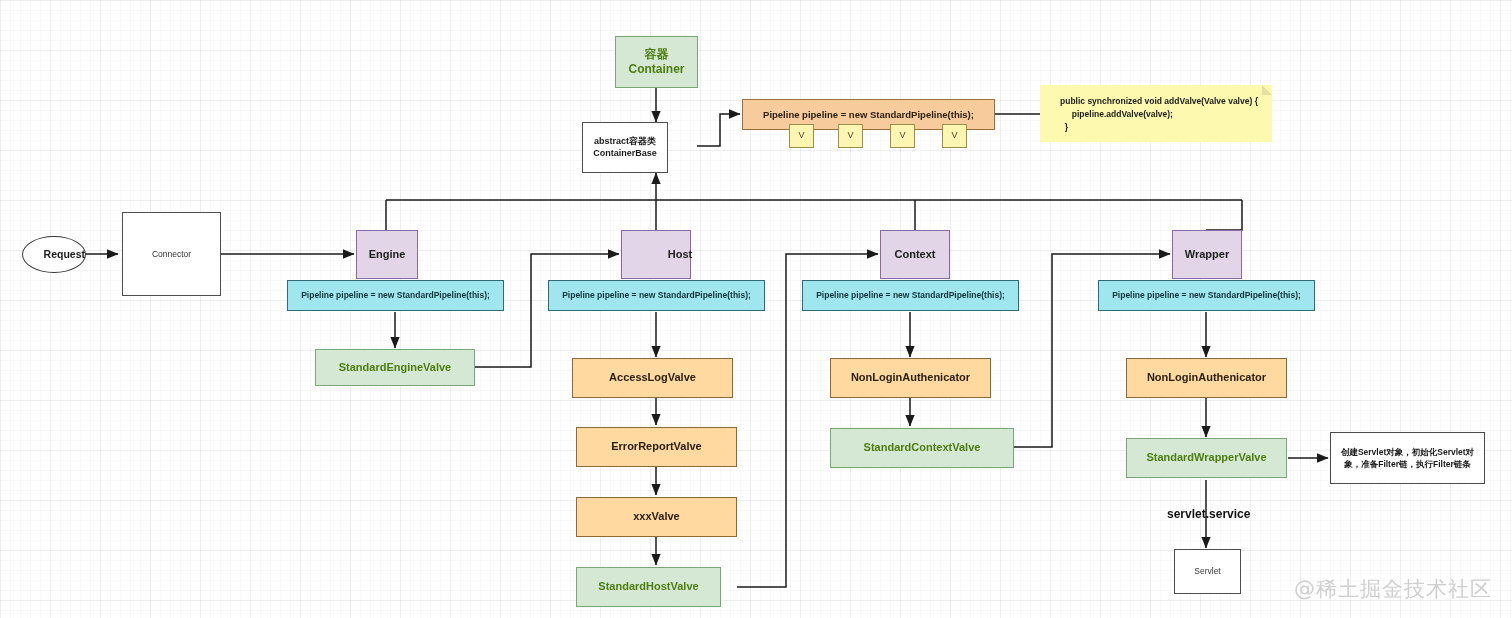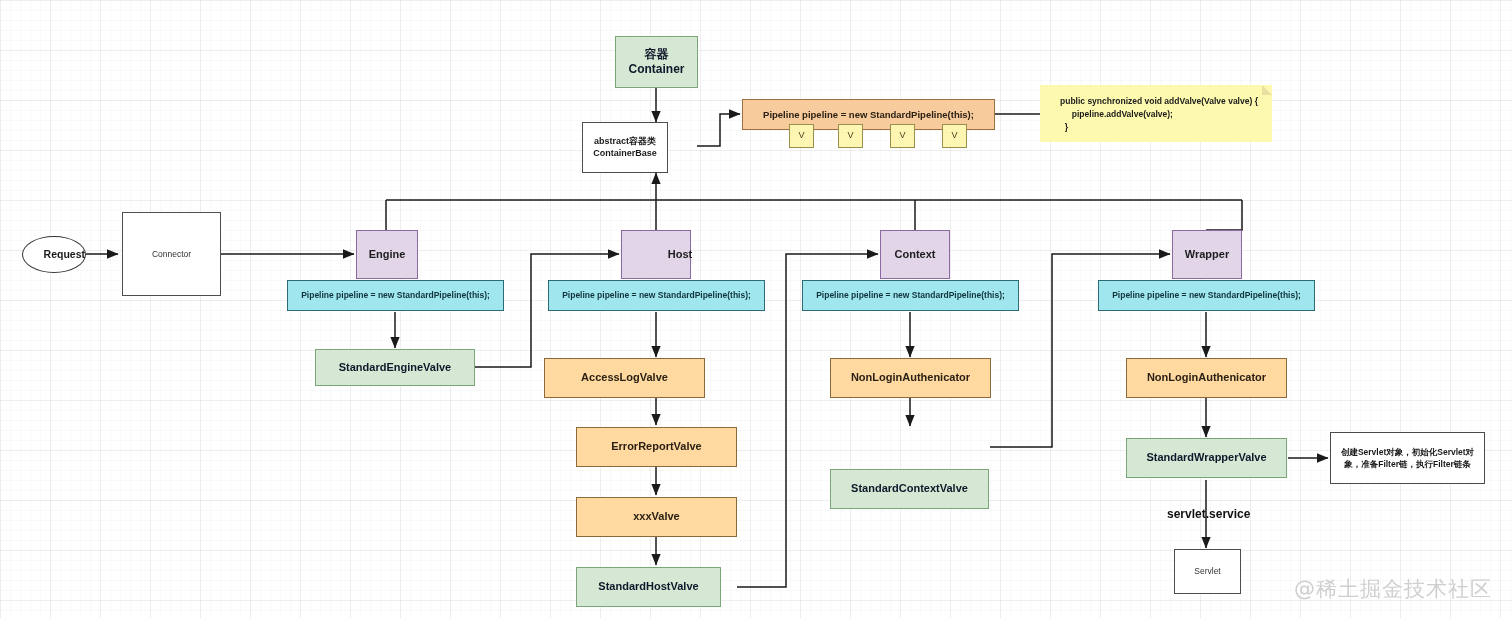--- a/index.html
+++ b/index.html
@@ -34,21 +34,21 @@
     display: flex;
     align-items: center;
     justify-content: center;
     text-align: center;
     font-family: "Liberation Sans", "DejaVu Sans", sans-serif;
     line-height: 1.25;
   }
   .n-green {
     background: #d5e8d4;
     border: 1.6px solid #7ba67a;
-    color: #0f172a;
+    color: #4d7c0f;
     font-weight: bold;
   }
   .n-white {
     background: #ffffff;
     border: 1.6px solid #4d4d4d;
     color: #333333;
   }
   .n-purple {
     background: #e1d5e7;
     border: 1.6px solid #8a6aa0;
@@ -241,21 +241,21 @@
   <div class="node n-green" style="left:315px; top:349px; width:160px; height:37px; font-size:11px;">
     <span>StandardEngineValve</span>
   </div>
 
   <div class="node n-purple" style="left:621px; top:230px; width:70px; height:49px; font-size:11px;padding-left:48px;">
     <span>Host</span>
   </div>
   <div class="node n-cyan" style="left:548px; top:280px; width:217px; height:31px; font-size:8.5px;">
     <span>Pipeline pipeline = new StandardPipeline(this);</span>
   </div>
-  <div class="node n-orange" style="left:544px; top:358px; width:161px; height:40px; font-size:11px;">
+  <div class="node n-orange" style="left:572px; top:358px; width:161px; height:40px; font-size:11px;">
     <span>AccessLogValve</span>
   </div>
   <div class="node n-orange" style="left:576px; top:497px; width:161px; height:40px; font-size:11px;">
     <span>xxxValve</span>
   </div>
   <div class="node n-orange" style="left:576px; top:427px; width:161px; height:40px; font-size:11px;">
     <span>ErrorReportValve</span>
   </div>
   <div class="node n-green" style="left:576px; top:567px; width:145px; height:40px; font-size:11px;">
     <span>StandardHostValve</span>
@@ -263,21 +263,21 @@
 
   <div class="node n-purple" style="left:880px; top:230px; width:70px; height:49px; font-size:11px;text-align:right;">
     <span>Context</span>
   </div>
   <div class="node n-cyan" style="left:802px; top:280px; width:217px; height:31px; font-size:8.5px;">
     <span>Pipeline pipeline = new StandardPipeline(this);</span>
   </div>
   <div class="node n-orange" style="left:830px; top:358px; width:161px; height:40px; font-size:11px;">
     <span>NonLoginAuthenicator</span>
   </div>
-  <div class="node n-green" style="left:830px; top:428px; width:159px; height:40px; font-size:11px;margin-top:41px;">
+  <div class="node n-green" style="left:830px; top:428px; width:184px; height:40px; font-size:11px;">
     <span>StandardContextValve</span>
   </div>
 
   <div class="node n-purple" style="left:1172px; top:230px; width:70px; height:49px; font-size:11px;">
     <span>Wrapper</span>
   </div>
   <div class="node n-cyan" style="left:1098px; top:280px; width:217px; height:31px; font-size:8.5px;">
     <span>Pipeline pipeline = new StandardPipeline(this);</span>
   </div>
   <div class="node n-orange" style="left:1126px; top:358px; width:161px; height:40px; font-size:11px;">

